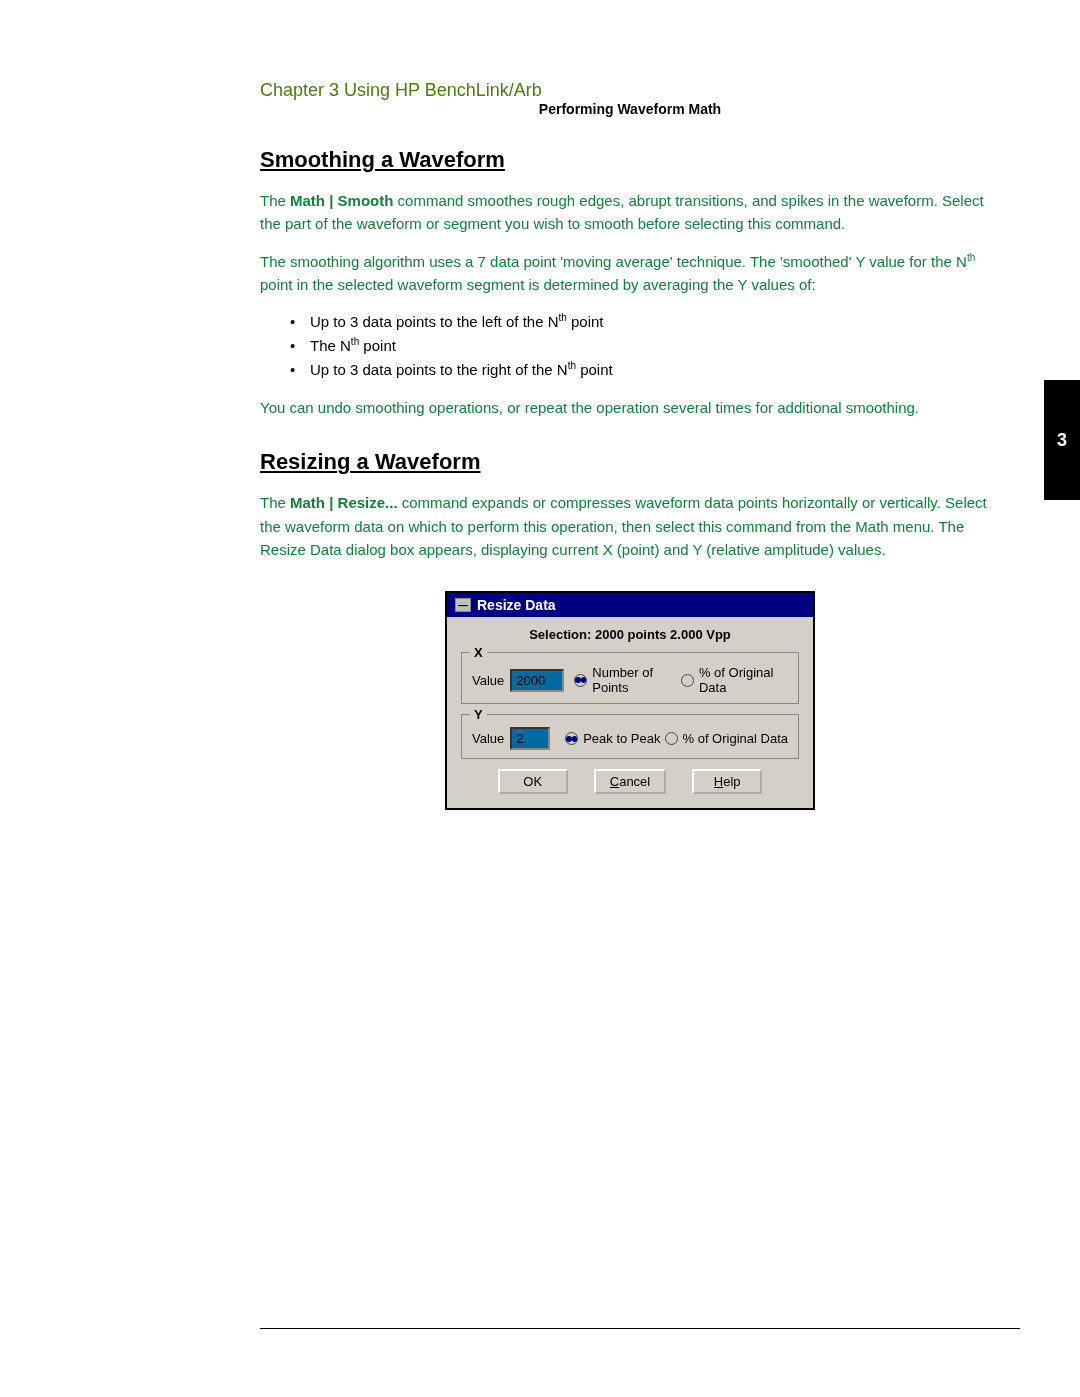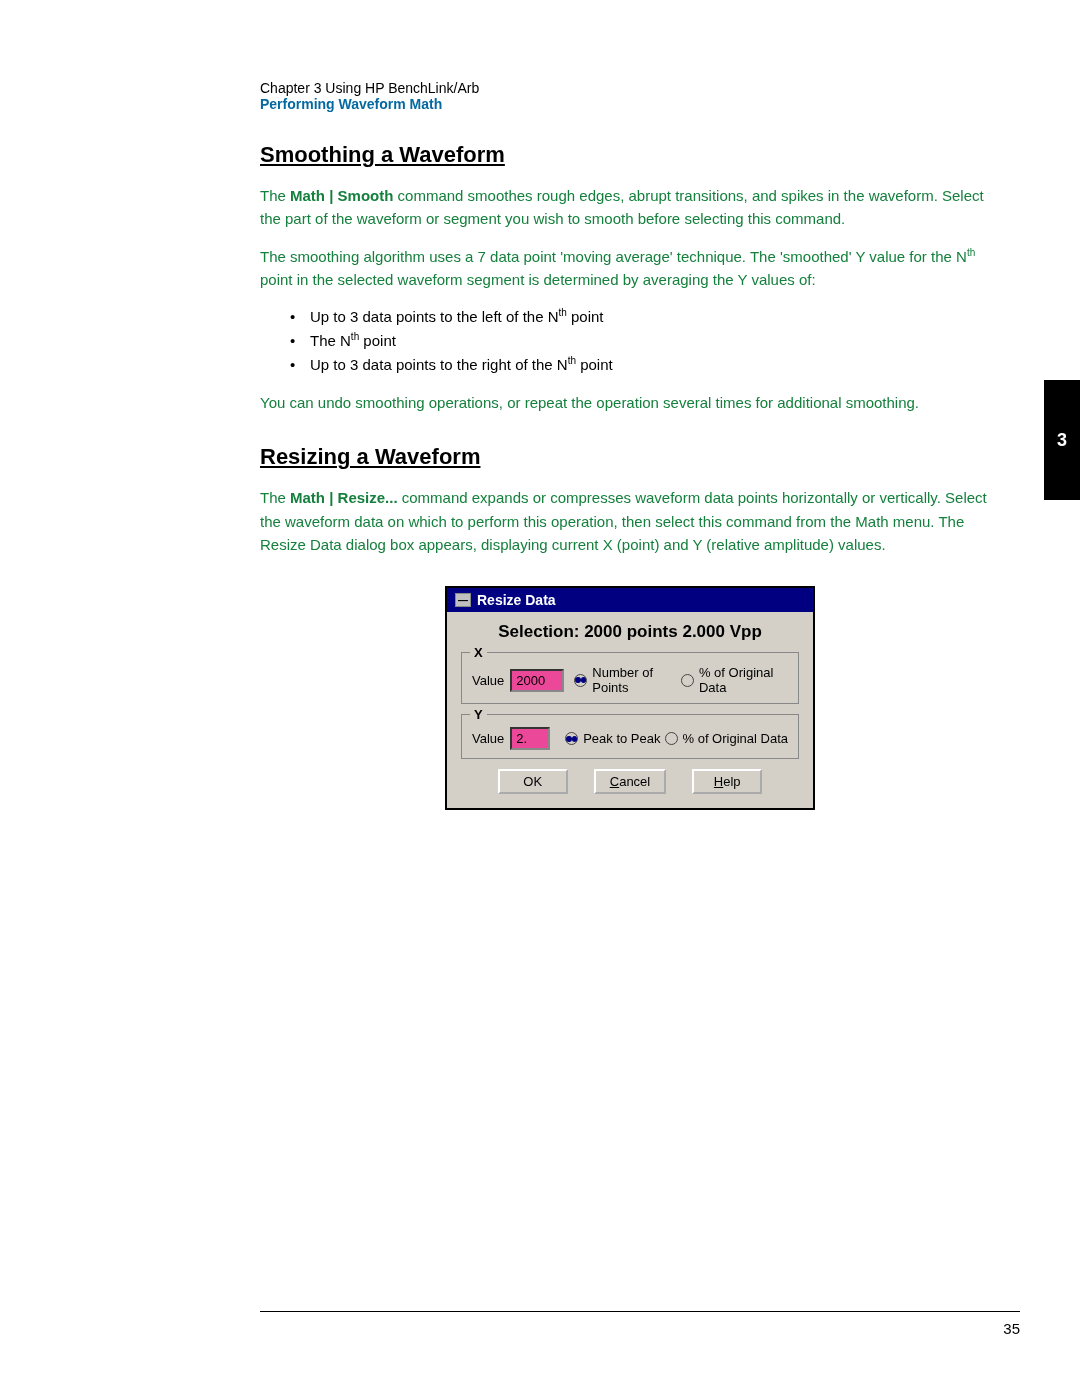--- a/index.html
+++ b/index.html
@@ -51,30 +51,31 @@
       margin-right: 80px;
       padding-top: 80px;
     }
 
     
     .breadcrumb-area {
       margin-bottom: 6px;
     }
 
     .breadcrumb-chapter {
-      font-size: 14px;
-      color: #000000;
+      font-size: 18px;
+      color: #4d7c0f;
       font-family: Arial, sans-serif;
     }
 
     .breadcrumb-section {
       font-size: 14px;
       font-weight: bold;
-      color: #0369a1;
-      font-family: Arial, sans-serif;
+      color: #000000;
+      font-family: Arial, sans-serif;
+      text-align: center;
     }
 
     
     .section-heading {
       font-size: 22px;
       font-weight: bold;
       text-decoration: underline;
       margin-top: 30px;
       margin-bottom: 16px;
       font-family: Arial, sans-serif;
@@ -156,21 +157,21 @@
       line-height: 14px;
       text-align: center;
       color: #000;
     }
 
     .dialog-body {
       padding: 10px 14px;
     }
 
     .dialog-selection-text {
-      font-size: 17px;
+      font-size: 13px;
       font-weight: bold;
       text-align: center;
       margin-bottom: 10px;
     }
 
     .dialog-group {
       border: 1px solid #888;
       padding: 8px 10px;
       margin-bottom: 10px;
       position: relative;
@@ -201,21 +202,21 @@
       font-size: 13px;
     }
 
     .dialog-value-label {
       font-weight: normal;
       font-size: 13px;
     }
 
     .dialog-input {
       border: 2px inset #888;
-      background: #ec4899;
+      background: #0369a1;
       padding: 2px 4px;
       font-size: 13px;
       font-family: Arial, sans-serif;
     }
 
     .dialog-radio-group {
       display: flex;
       flex-direction: row;
       gap: 4px;
       margin-left: auto;
@@ -404,16 +405,15 @@
           </div>
 
         </div>
       </div>
     </div>
 
   </div>
 
   <div class="bottom-area">
     <hr class="bottom-rule">
-    <div class="page-number">35</div>
   </div>
 
 </div>
 
 </body></html>

